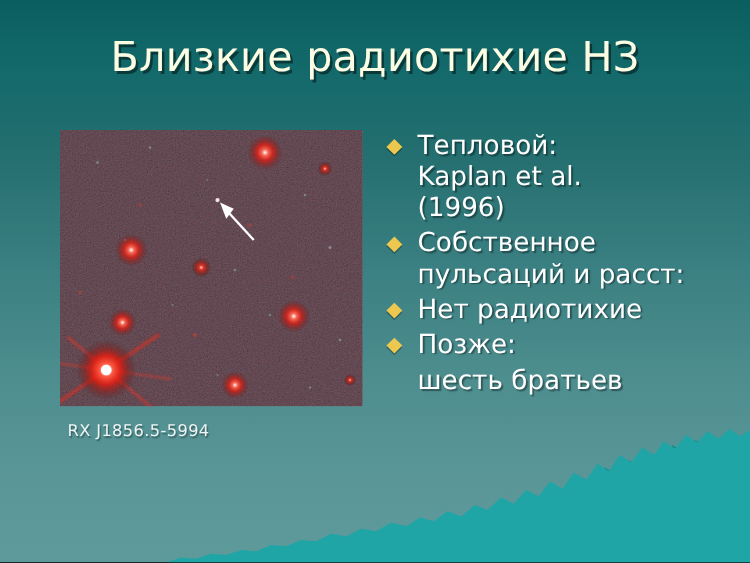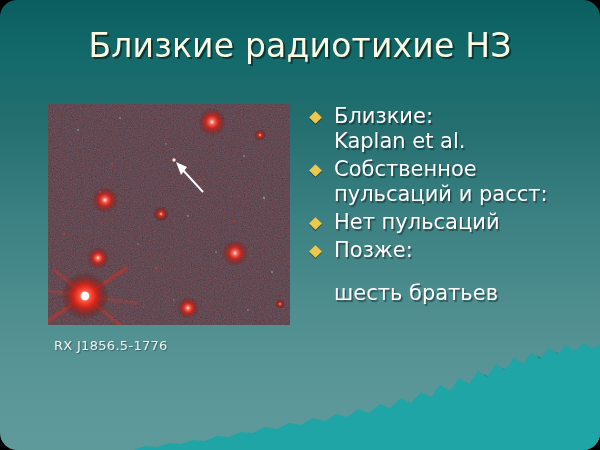--- a/index.html
+++ b/index.html
@@ -14,21 +14,20 @@
     overflow: hidden;
     background: linear-gradient(to bottom,
         #0b5e60 0%,
         #13696a 12%,
         #256f70 28%,
         #3b8082 48%,
         #4e8e8f 68%,
         #5a9698 85%,
         #5f9a9b 100%);
     font-family: "DejaVu Sans", "Liberation Sans", sans-serif;
-    border-radius: 17px;
     -webkit-font-smoothing: antialiased;
   }
 
   
   #ridge {
     position: absolute;
     left: 0; top: 0;
     width: 600px;
     height: 450px;
     pointer-events: none;
@@ -96,21 +95,21 @@
   }
   .bullet-text {
     display: block;
     font-size: 21px;
     line-height: 25px;
     color: #ffffff;
     text-shadow: 1.5px 1.5px 1px rgba(0,0,0,0.40);
   }
   .cont-row {
     padding-left: 28px;
-    margin-top: 18px;
+    margin-top: 4px;
   }
   .cont-text {
     display: block;
     font-size: 21px;
     line-height: 25px;
     color: #ffffff;
     text-shadow: 1.5px 1.5px 1px rgba(0,0,0,0.40);
   }
 </style>
 </head>
@@ -220,39 +219,40 @@
 
       <circle cx="126" cy="56" r="1.7" fill="#f6e4de"></circle>
 
       <g>
         <line x1="155" y1="88" x2="133" y2="64" stroke="#ffffff" stroke-width="1.9"></line>
         <polygon points="128,58 139,63 133,71" fill="#ffffff"></polygon>
       </g>
     </svg>
   </div>
 
-  <div id="caption">RX J1856.5-1776</div>
+  <div id="caption">RX J1856.5-5994</div>
 
   <div id="bullets">
 
     <div class="bullet-row">
       <span class="bullet-mark"></span>
-      <span class="bullet-text">Близкие:</span>
+      <span class="bullet-text">Тепловой:</span>
       <span class="bullet-text">Kaplan et al.</span>
+      <span class="bullet-text">(1996)</span>
     </div>
 
     <div class="bullet-row">
       <span class="bullet-mark"></span>
       <span class="bullet-text">Собственное</span>
       <span class="bullet-text">пульсаций и расст:</span>
     </div>
 
     <div class="bullet-row">
       <span class="bullet-mark"></span>
-      <span class="bullet-text">Нет пульсаций</span>
+      <span class="bullet-text">Нет радиотихие</span>
     </div>
 
 
     <div class="bullet-row">
       <span class="bullet-mark"></span>
       <span class="bullet-text">Позже:</span>
     </div>
 
     <div class="cont-row">
       <span class="cont-text">шесть братьев</span>

